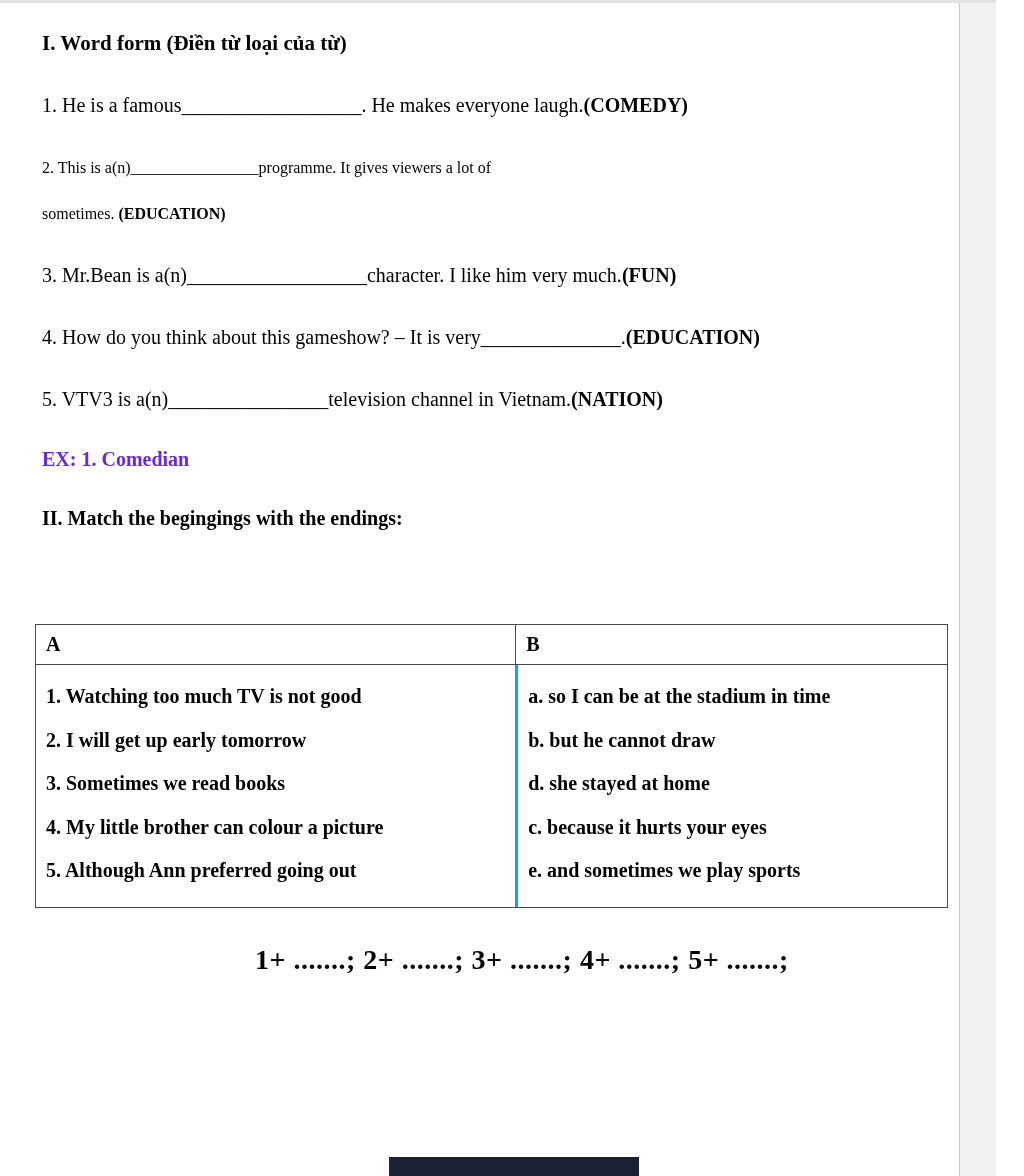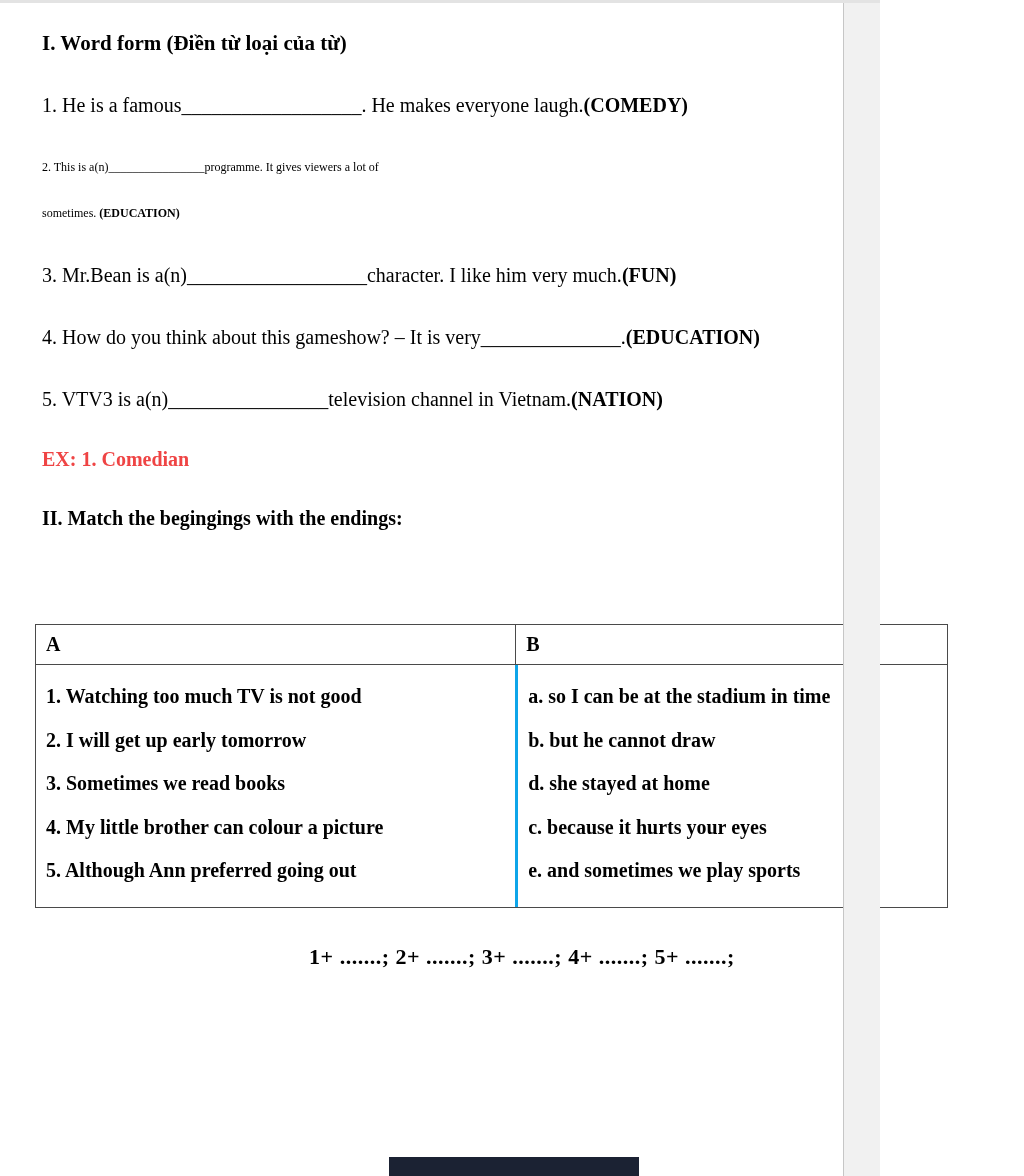--- a/index.html
+++ b/index.html
@@ -6,21 +6,21 @@
   html, body {
     width: 1024px;
     height: 1176px;
     background: #ffffff;
     font-family: "Liberation Serif", "DejaVu Serif", serif;
     color: #000000;
     overflow: hidden;
   }
   .page {
     position: relative;
-    width: 880px;
+    width: 996px;
     height: 1176px;
     border-top: 3px solid #e3e3e3;
     font-family: Liberation Serif, serif;
   }
   .content {
     padding: 28px 0 0 42px;
     width: 900px;
   }
   .sec-title {
     font-size: 21px;
@@ -30,27 +30,27 @@
   .qrow {
     display: flex;
     align-items: baseline;
     font-size: 20px;
     line-height: 27px;
     margin-bottom: 35px;
     width: 898px;
   }
   .qtext { white-space: pre; }
   .hint { font-weight: bold; }
-  .qblock { font-size: 12px; line-height: 27px; margin-bottom: 35px; }
+  .qblock { font-size: 16px; line-height: 27px; margin-bottom: 35px; }
   .qblock .line2 { margin-top: 19px; }
   .hint-inline { font-weight: bold; margin-left: 0; }
   .example {
     font-size: 20px;
     font-weight: bold;
-    color: #ef4444;
+    color: #6d28d9;
     margin-bottom: 36px;
   }
   .sec2-title {
     font-size: 20px;
     font-weight: bold;
     margin-bottom: 0;
   }
   .match-table {
     position: absolute;
     left: 35px;
@@ -78,21 +78,21 @@
     padding: 10px 0 14px 10px;
   }
   .tcol + .tcol { border-left: 3px solid #0ea5e9; }
   .tline { line-height: 43.5px; }
   .answer-line {
     position: absolute;
     left: 0;
     top: 941px;
     width: 1024px;
     text-align: center;
-    font-size: 22px;
+    font-size: 28px;
     font-weight: bold;
     letter-spacing: 0.5px;
     padding-left: 20px;
   }
   .right-edge {
     position: absolute;
     top: 0;
     right: 0;
     width: 37px;
     height: 1176px;

